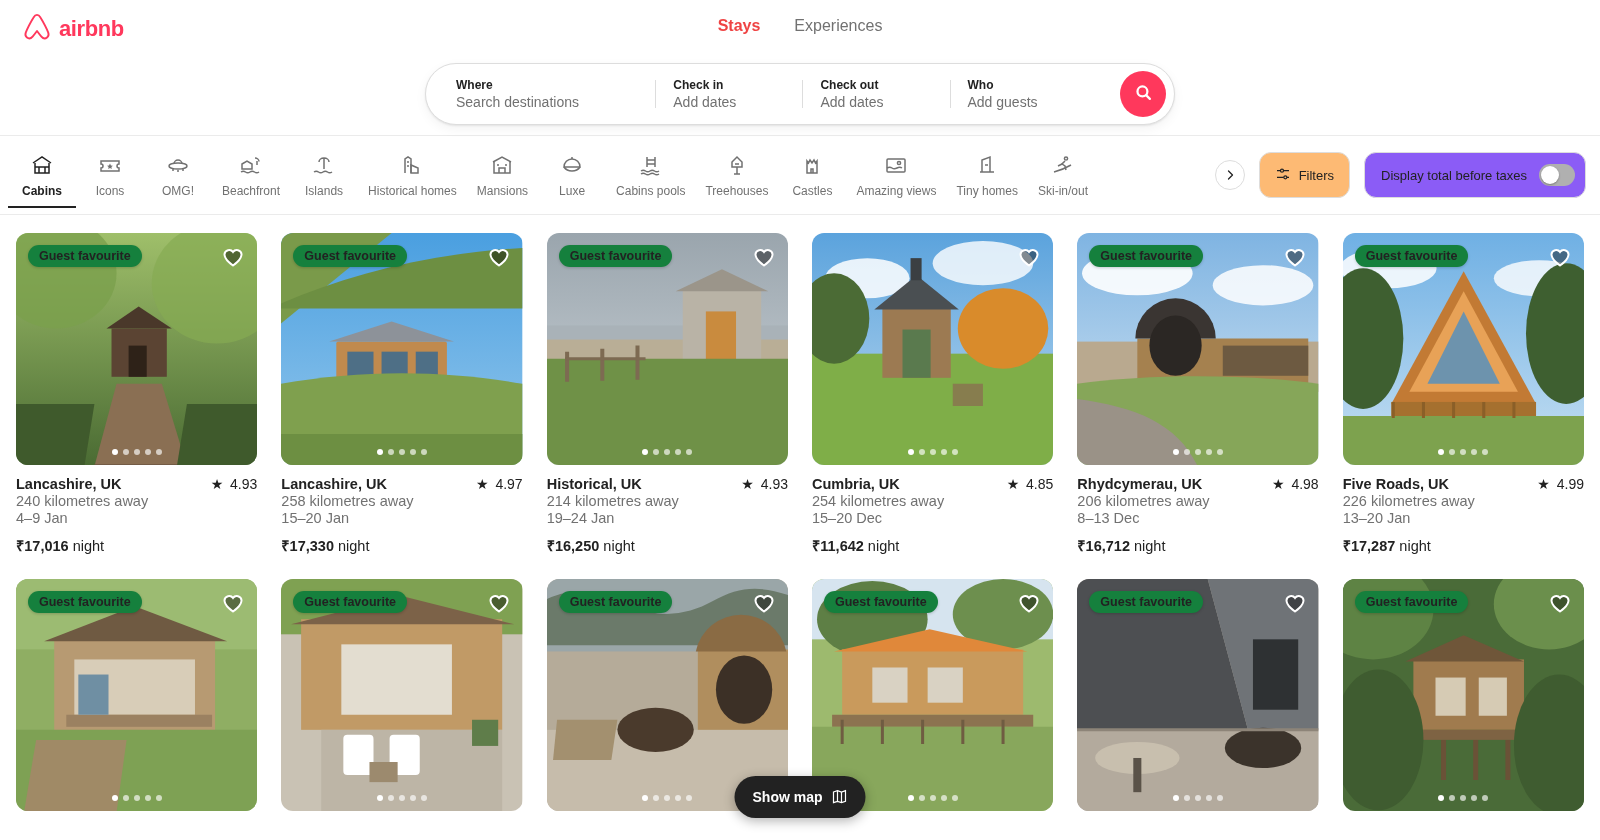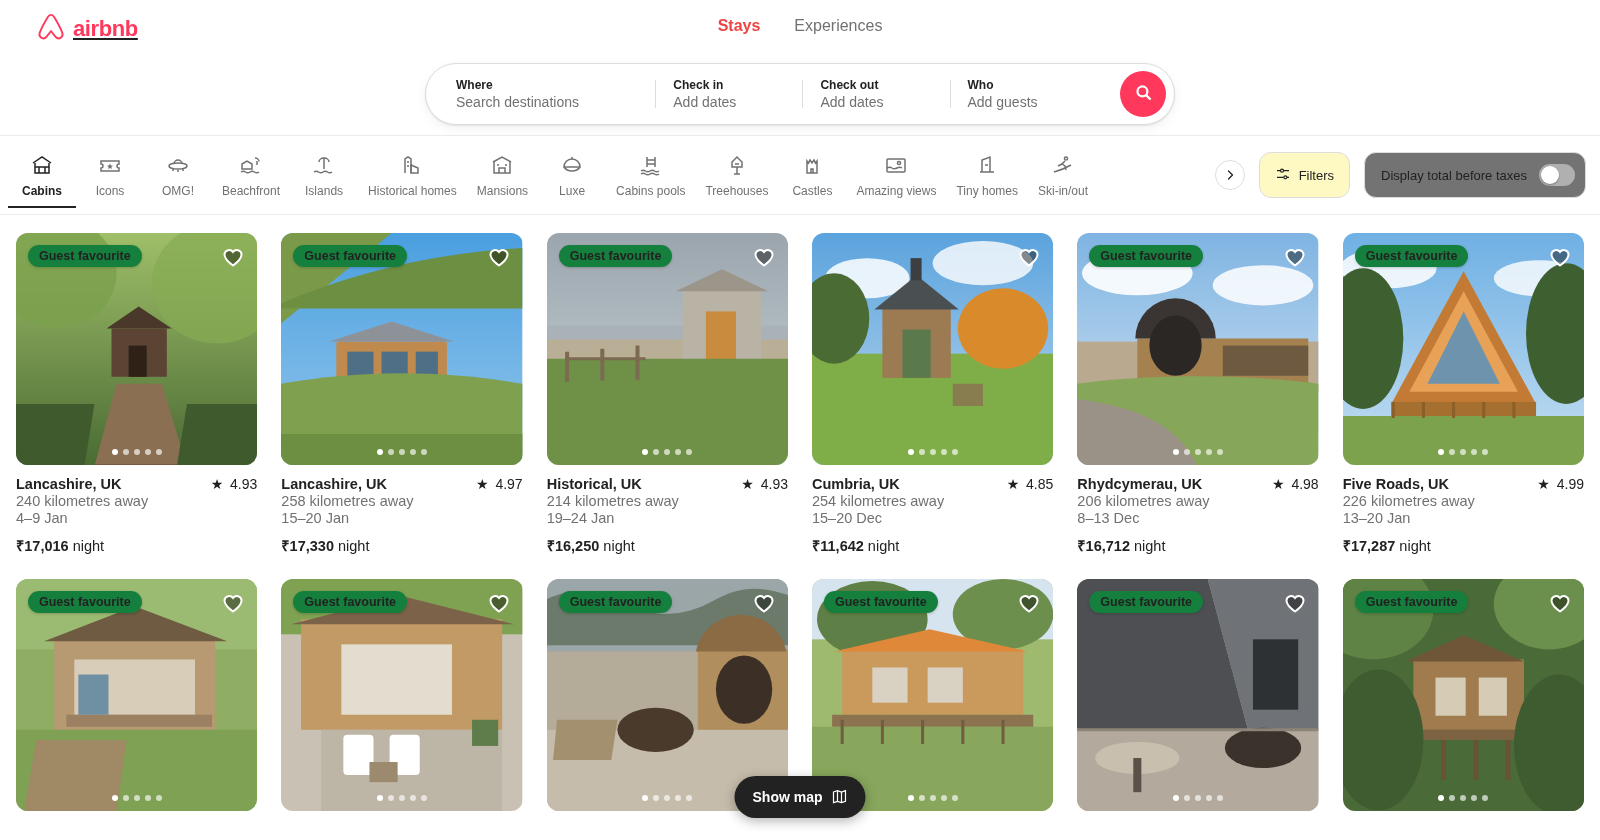--- a/index.html
+++ b/index.html
@@ -14,22 +14,21 @@
   
   .header {
     height: 136px;
     border-bottom: 1px solid #ebebeb;
     position: relative;
   }
   .header-top {
     height: 58px;
     display: flex;
     align-items: center;
-    padding: 0 36px;
-    text-decoration: underline;
+    padding: 0 22px;
   }
   .logo {
     display: flex;
     align-items: center;
     gap: 7px;
     color: #ff385c;
   }
   .logo-text {
     font-size: 22px;
     font-weight: 700;
@@ -197,36 +196,36 @@
     margin: 0 14px 0 4px;
   }
   .filters-btn {
     display: flex;
     align-items: center;
     gap: 8px;
     height: 46px;
     padding: 0 15px;
     border: 1px solid #dddddd;
     border-radius: 12px;
-    background: #fef9c3;
+    background: #fdba74;
     font-size: 13px;
     font-weight: 500;
     color: #222;
     cursor: pointer;
     white-space: nowrap;
   }
   .taxes-box {
     display: flex;
     align-items: center;
     gap: 12px;
     height: 46px;
     padding: 0 10px 0 16px;
     border: 1px solid #dddddd;
     border-radius: 12px;
-    background: #737373;
+    background: #8b5cf6;
     margin-left: 14px;
     cursor: pointer;
     white-space: nowrap;
   }
   .taxes-label { font-size: 13px; font-weight: 500; color: #222; }
   .toggle {
     width: 36px; height: 22px;
     border-radius: 11px;
     background: #b0b0b0;
     position: relative;

